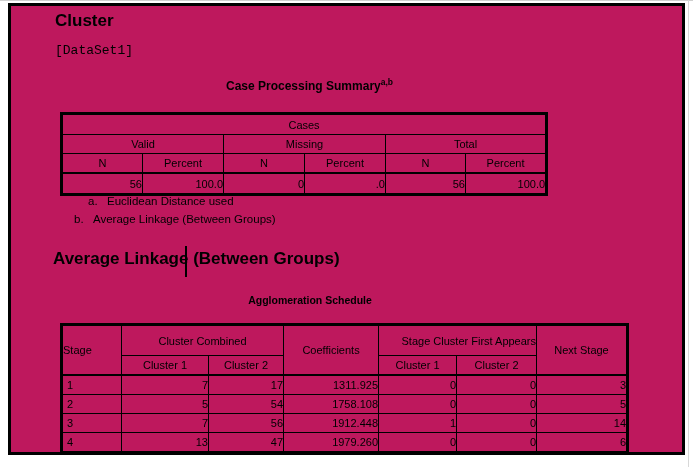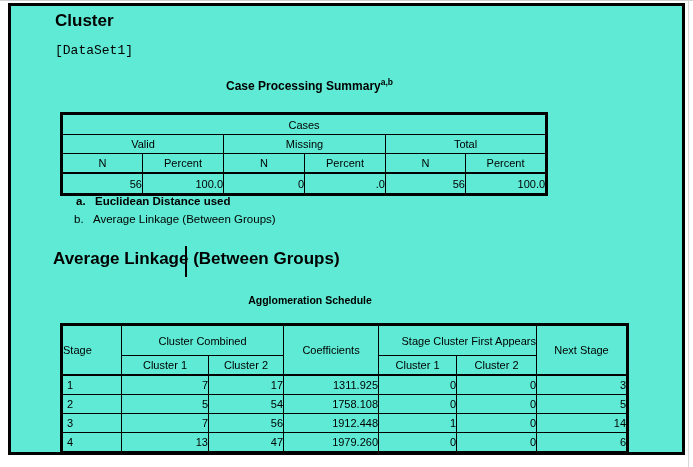--- a/index.html
+++ b/index.html
@@ -1,21 +1,21 @@
 <!DOCTYPE html>
 <html><head>
 <meta charset="utf-8">
 <style>
   html,body{margin:0;padding:0;}
   body{background:#ffffff;font-family:"Liberation Sans",sans-serif;color:#000;}
   .screen{position:relative;width:693px;height:467px;background:#fff;overflow:hidden;}
   .edge-top{position:absolute;left:0;top:0;width:693px;height:1px;background:#cfcfcf;}
   .edge-right{position:absolute;left:688px;top:0;width:1px;height:467px;background:#d8d8d8;}
   .frame{position:absolute;left:8px;top:3px;width:677px;height:452px;border:3px solid #000;
-         box-sizing:border-box;background:#5eead4;overflow:hidden;}
+         box-sizing:border-box;background:#be185d;overflow:hidden;}
   .abs{position:absolute;}
   .h1{font-size:17px;font-weight:bold;white-space:nowrap;}
   .mono{font-family:Liberation Mono, monospace;font-size:13px;white-space:pre;}
   .tbl-title{font-weight:bold;text-align:center;}
   .t1-title{font-size:12px;}
   .t2-title{font-size:10.5px;}
   sup.fn{font-size:8.5px;vertical-align:super;line-height:0;}
   table.spss{border-collapse:collapse;table-layout:fixed;font-size:11px;border:3px solid #000;}
   table.spss td{border:1px solid #000;padding:0;overflow:hidden;white-space:nowrap;
                 vertical-align:middle;height:18px;margin-left:36px;}
@@ -82,21 +82,21 @@
         <td class="num" style="height:19px;">56</td>
         <td class="num">100.0</td>
         <td class="num bl2">0</td>
         <td class="num">.0</td>
         <td class="num bl2">56</td>
         <td class="num">100.0</td>
       </tr>
     </tbody>
       </table>
 
-    <div class="abs footnote" style="left:65px;top:189px;font-weight:bold;"><span class="fn-marker">a.</span><span>Euclidean Distance used</span></div>
+    <div class="abs footnote" style="left:77px;top:189px;"><span class="fn-marker">a.</span><span>Euclidean Distance used</span></div>
 
     <div class="abs footnote" style="left:63px;top:207px;"><span class="fn-marker">b.</span><span>Average Linkage (Between Groups)</span></div>
 
     <div class="abs h1" style="left:42px;top:243px;">Average Linkage (Between Groups)</div>
 
     <div class="caret" style="left:174px;top:240px;height:31px;"></div>
 
     <div class="abs tbl-title t2-title" style="left:49px;top:288px;width:500px;">Agglomeration Schedule</div>
 
     <table class="spss agg abs" style="left:49px;top:317px;width:566px;">

